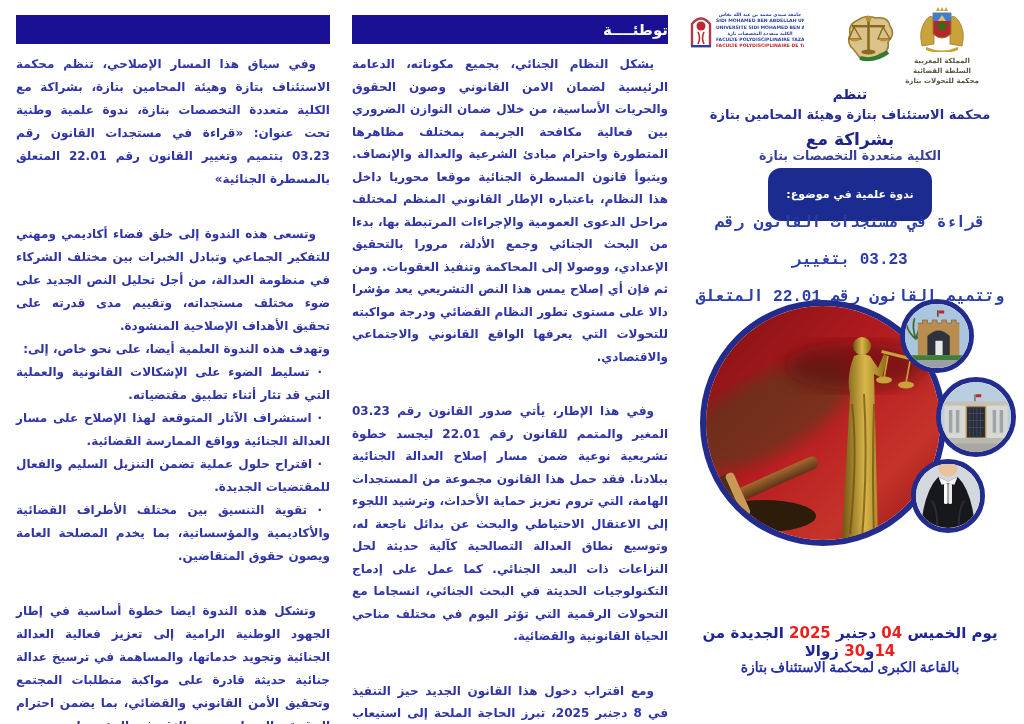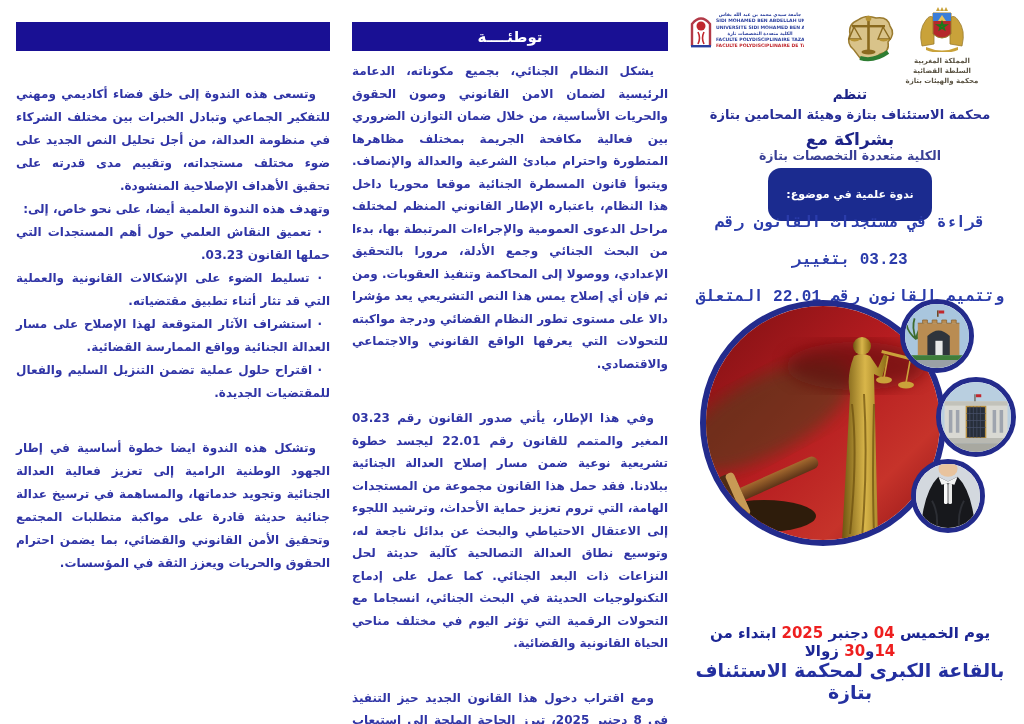--- a/index.html
+++ b/index.html
@@ -5,21 +5,21 @@
   html,body{margin:0;padding:0;background:#ffffff;}
   .page{
     position:relative;width:1024px;height:724px;background:#ffffff;overflow:hidden;
     font-family:"DejaVu Sans",sans-serif;direction:rtl;
   }
   .panel{position:absolute;top:0;height:724px;}
   #panel-left{left:16px;width:314px;}
   #panel-middle{left:352px;width:316px;}
   #panel-cover{left:690px;width:320px;direction:rtl;}
 
-  .bar{height:29px;background:#191094;margin-top:22px;display:flex;align-items:center;justify-content:center;}
+  .bar{height:29px;background:#191094;margin-top:15px;display:flex;align-items:center;}
   .bar span{color:#ffffff;font-size:15px;font-weight:bold;}
 
   .body-txt{color:#3035a6;font-weight:bold;font-size:12px;line-height:22.5px;
     text-align:justify;margin:0;}
   #panel-left .body-txt{line-height:23px;}
   .ind{text-indent:14px;margin-top:32px;}
   .mt{margin-top:9px;}
   .goal{color:#3035a6;font-weight:bold;font-size:12px;line-height:23px;text-align:justify;margin:0;text-indent:8px;}
 
   
@@ -45,35 +45,36 @@
 
   .circle{position:absolute;border-radius:50%;overflow:hidden;box-sizing:border-box;background:#fff;}
   .main-circle{left:10px;top:300px;width:246px;height:246px;border:6px solid #232b8c;z-index:1;}
   .sc{border:5px solid #232b8c;z-index:2;}
   .sc-gate{left:210px;top:299px;width:74px;height:74px;}
   .sc-court{left:246px;top:377px;width:80px;height:80px;}
   .sc-judge{left:221px;top:459px;width:74px;height:74px;}
   .circle svg{display:block;width:100%;height:100%;}
 
   .ev-date{top:624px;font-size:15px;color:#1c2694;}
-  .ev-venue{top:659px;font-size:19px;color:#2430a0;}
+  .ev-venue{top:659px;font-size:14px;color:#2430a0;font-family:Liberation Serif, serif;}
 </style>
 </head>
 <body>
 
 <div class="page">
 
   <section class="panel" id="panel-left">
     <div class="bar"></div>
+    <p class="body-txt ind mt">وفي سياق هذا المسار الإصلاحي، تنظم محكمة الاستئناف بتازة وهيئة المحامين بتازة، بشراكة مع الكلية متعددة التخصصات بتازة، ندوة علمية وطنية تحت عنوان: «قراءة في مستجدات القانون رقم 03.23 بتتميم وتغيير القانون رقم 22.01 المتعلق بالمسطرة الجنائية»</p>
     <p class="body-txt ind">وتسعى هذه الندوة إلى خلق فضاء أكاديمي ومهني للتفكير الجماعي وتبادل الخبرات بين مختلف الشركاء في منظومة العدالة، من أجل تحليل النص الجديد على ضوء مختلف مستجداته، وتقييم مدى قدرته على تحقيق الأهداف الإصلاحية المنشودة.</p>
     <p class="body-txt">وتهدف هذه الندوة العلمية أيضا، على نحو خاص، إلى:</p>
-    <p class="goal">· تعميق النقاش العلمي حول أهم المستجدات التي حملها القانون 03.23.</p>
     <p class="goal">· تسليط الضوء على الإشكالات القانونية والعملية التي قد تثار أثناء تطبيق مقتضياته.</p>
     <p class="goal">· استشراف الآثار المتوقعة لهذا الإصلاح على مسار العدالة الجنائية وواقع الممارسة القضائية.</p>
     <p class="goal">· اقتراح حلول عملية تضمن التنزيل السليم والفعال للمقتضيات الجديدة.</p>
+    <p class="goal">· تقوية التنسيق بين مختلف الأطراف القضائية والأكاديمية والمؤسساتية، بما يخدم المصلحة العامة ويصون حقوق المتقاضين.</p>
     <p class="body-txt ind">وتشكل هذه الندوة ايضا خطوة أساسية في إطار الجهود الوطنية الرامية إلى تعزيز فعالية العدالة الجنائية وتجويد خدماتها، والمساهمة في ترسيخ عدالة جنائية حديثة قادرة على مواكبة متطلبات المجتمع وتحقيق الأمن القانوني والقضائي، بما يضمن احترام الحقوق والحريات ويعزز الثقة في المؤسسات.</p>
 
   </section>
 
   <section class="panel" id="panel-middle">
     <div class="bar">
       <span>توطئــــة</span>
     </div>
     <p class="body-txt ind mt">يشكل النظام الجنائي، بجميع مكوناته، الدعامة الرئيسية لضمان الامن القانوني وصون الحقوق والحريات الأساسية، من خلال ضمان التوازن الضروري بين فعالية مكافحة الجريمة بمختلف مظاهرها المتطورة واحترام مبادئ الشرعية والعدالة والإنصاف. ويتبوأ قانون المسطرة الجنائية موقعا محوريا داخل هذا النظام، باعتباره الإطار القانوني المنظم لمختلف مراحل الدعوى العمومية والإجراءات المرتبطة بها، بدءا من البحث الجنائي وجمع الأدلة، مرورا بالتحقيق الإعدادي، ووصولا إلى المحاكمة وتنفيذ العقوبات. ومن ثم فإن أي إصلاح يمس هذا النص التشريعي يعد مؤشرا دالا على مستوى تطور النظام القضائي ودرجة مواكبته للتحولات التي يعرفها الواقع القانوني والاجتماعي والاقتصادي.</p>
     <p class="body-txt ind">وفي هذا الإطار، يأتي صدور القانون رقم 03.23 المغير والمتمم للقانون رقم 22.01 ليجسد خطوة تشريعية نوعية ضمن مسار إصلاح العدالة الجنائية ببلادنا. فقد حمل هذا القانون مجموعة من المستجدات الهامة، التي تروم تعزيز حماية الأحداث، وترشيد اللجوء إلى الاعتقال الاحتياطي والبحث عن بدائل ناجعة له، وتوسيع نطاق العدالة التصالحية كآلية حديثة لحل النزاعات ذات البعد الجنائي. كما عمل على إدماج التكنولوجيات الحديثة في البحث الجنائي، انسجاما مع التحولات الرقمية التي تؤثر اليوم في مختلف مناحي الحياة القانونية والقضائية.</p>
@@ -125,21 +126,21 @@
           <path d="M17 7 H35 V28 Q26 36 17 28 Z" fill="#b5272b" stroke="#9a7b2f" stroke-width="1"></path>
           <path d="M17 7 H35 V15 H17 Z" fill="#3b7dd8"></path>
           <path d="M26 9 L22 15 H30 Z" fill="#e8c25a"></path>
           <path d="M26 16 L28.4 23.5 L21.5 19 H30.5 L23.6 23.5 Z" fill="none" stroke="#1a7a1a" stroke-width="1.5"></path>
           <path d="M10 41 Q26 48 42 41 L42 44 Q26 50 10 44 Z" fill="#c9a23a"></path>
         </svg>
       </span>
       <div class="coa-lines">
         <div>المملكة المغربية</div>
         <div>السلطة القضائية</div>
-        <div>محكمة والهيئات بتازة</div>
+        <div>محكمة للتحولات بتازة</div>
       </div>
     </div>
 
     <div class="abs c-line organizes">تنظم</div>
     <div class="abs c-line organizers">محكمة الاستئناف بتازة وهيئة المحامين بتازة</div>
     <div class="abs c-line partnership">بشراكة مع</div>
     <div class="abs c-line partner">الكلية متعددة التخصصات بتازة</div>
     <div class="abs c-line badge-wrap">
       <span class="badge">ندوة علمية في موضوع:</span>
     </div>
@@ -230,16 +231,16 @@
         <rect width="80" height="80" fill="#d3d8de"></rect>
         <ellipse cx="40" cy="6" rx="12" ry="10" fill="#e8c39e"></ellipse>
         <path d="M6 80 Q10 34 28 16 L40 22 L52 16 Q70 34 74 80 Z" fill="#17181c"></path>
         <path d="M28 16 L40 22 L52 16 L48 26 L40 24 L32 26 Z" fill="#f2f2f2"></path>
         <rect x="35" y="24" width="4.6" height="26" rx="2" fill="#fafafa"></rect>
         <rect x="40.4" y="24" width="4.6" height="26" rx="2" fill="#e9e9e9"></rect>
         <path d="M20 46 Q28 60 26 80 M60 46 Q52 60 54 80" stroke="#2c2e34" stroke-width="2.4" fill="none"></path>
       </svg>
     </div>
 
-    <div class="abs c-line ev-date"><span>يوم الخميس </span><span style="color: rgb(238, 31, 31);">04</span><span> دجنبر </span><span style="color: rgb(238, 31, 31);">2025</span><span> ابتداء من </span><span style="color: rgb(238, 31, 31);">14</span><span>و</span><span style="color: rgb(238, 31, 31);">30</span><span> زوالا</span></div>
+    <div class="abs c-line ev-date"><span>يوم الخميس </span><span style="color: rgb(238, 31, 31);">04</span><span> دجنبر </span><span style="color: rgb(238, 31, 31);">2025</span><span> الجديدة من </span><span style="color: rgb(238, 31, 31);">14</span><span>و</span><span style="color: rgb(238, 31, 31);">30</span><span> زوالا</span></div>
     <div class="abs c-line ev-venue">بالقاعة الكبرى لمحكمة الاستئناف بتازة</div>
   </section>
 </div>
 
 </body></html>

